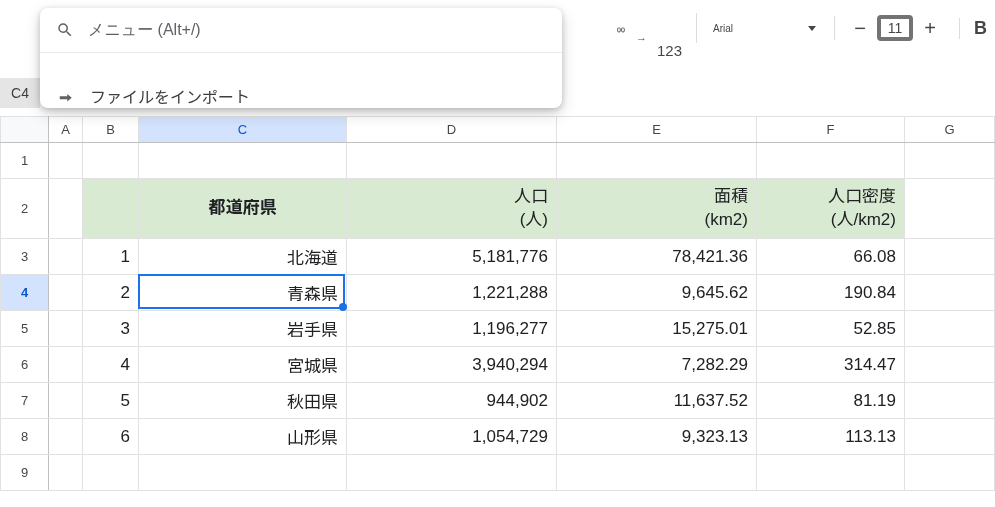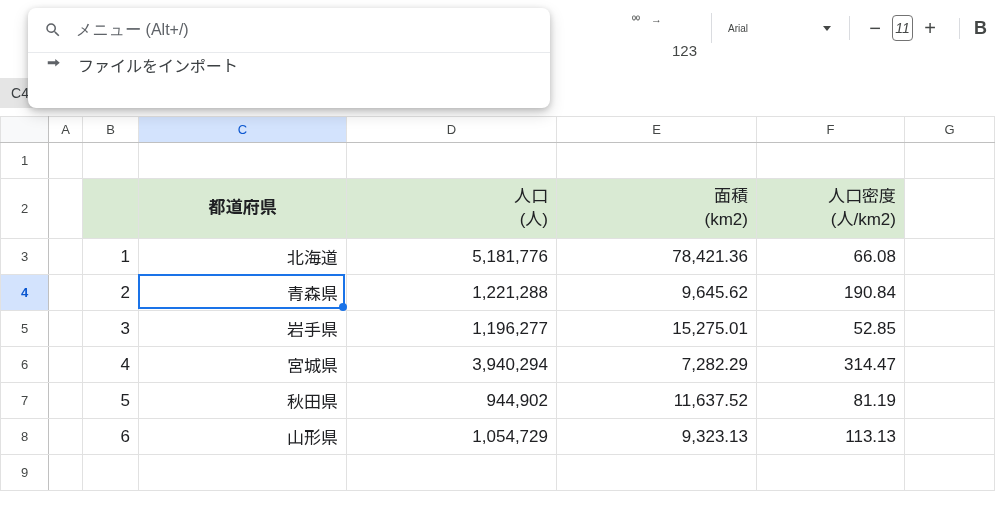--- a/index.html
+++ b/index.html
@@ -25,21 +25,21 @@
   .toolbar-right {
     display: flex;
     align-items: center;
     gap: 2px;
     margin-left: auto;
   }
   .tb-btn {
     width: 34px;
     height: 30px;
     display: inline-flex;
-    align-items: flex-start;
+    align-items: flex-end;
     justify-content: center;
     color: #444746;
     font-size: 15px;
     border-radius: 4px;
     cursor: pointer;
   }
   .tb-text {
     color: #444746;
     font-size: 15px;
     padding: 0 6px;
@@ -79,49 +79,48 @@
     padding: 0 4px;
   }
   .fs-btn {
     width: 26px; height: 26px;
     display: inline-flex; align-items: center; justify-content: center;
     font-size: 20px; color: #444746;
     cursor: pointer;
     border-radius: 4px;
   }
   .fs-val {
-    width: 21px; height: 26px;
-    border: 1px solid #737373;
+    width: 36px; height: 26px;
+    border: 4px solid #737373;
     border-radius: 4px;
     display: inline-flex;
     align-items: center;
     justify-content: center;
     font-size: 14px;
     color: #444746;
-    font-style: italic;
   }
   .bold-btn {
     font-weight: 700;
     font-size: 18px;
     color: #444746;
     width: 28px;
     display: inline-flex;
     justify-content: center;
   }
   .sep-before-bold {
     border-left: 1px solid #dadce0;
     padding-left: 14px;
     margin-left: 10px;
   }
 
   
   .search-popup {
     position: absolute;
     top: 8px;
-    left: 28px;
+    left: 40px;
     width: 522px;
     background: #fff;
     border-radius: 8px;
     box-shadow: 0 2px 6px rgba(0,0,0,0.2), 0 6px 16px rgba(0,0,0,0.15);
     z-index: 10;
   }
   .search-row {
     display: flex;
     align-items: center;
     height: 44px;
@@ -135,21 +134,21 @@
   .search-input {
     flex: 1;
     border: none;
     outline: none;
     font-size: 16px;
     color: #202124;
   }
   .search-input::placeholder { color: #5f6368; }
   .suggest-row {
     display: flex;
-    align-items: flex-start;
+    align-items: flex-end;
     height: 56px;
     padding: 0 16px;
     gap: 14px;
     border-top: 1px solid #e8eaed;
     cursor: pointer;
     font-size: 16px;
     color: #3c4043;
   }
   .import-icon {
     width: 20px; height: 20px;

